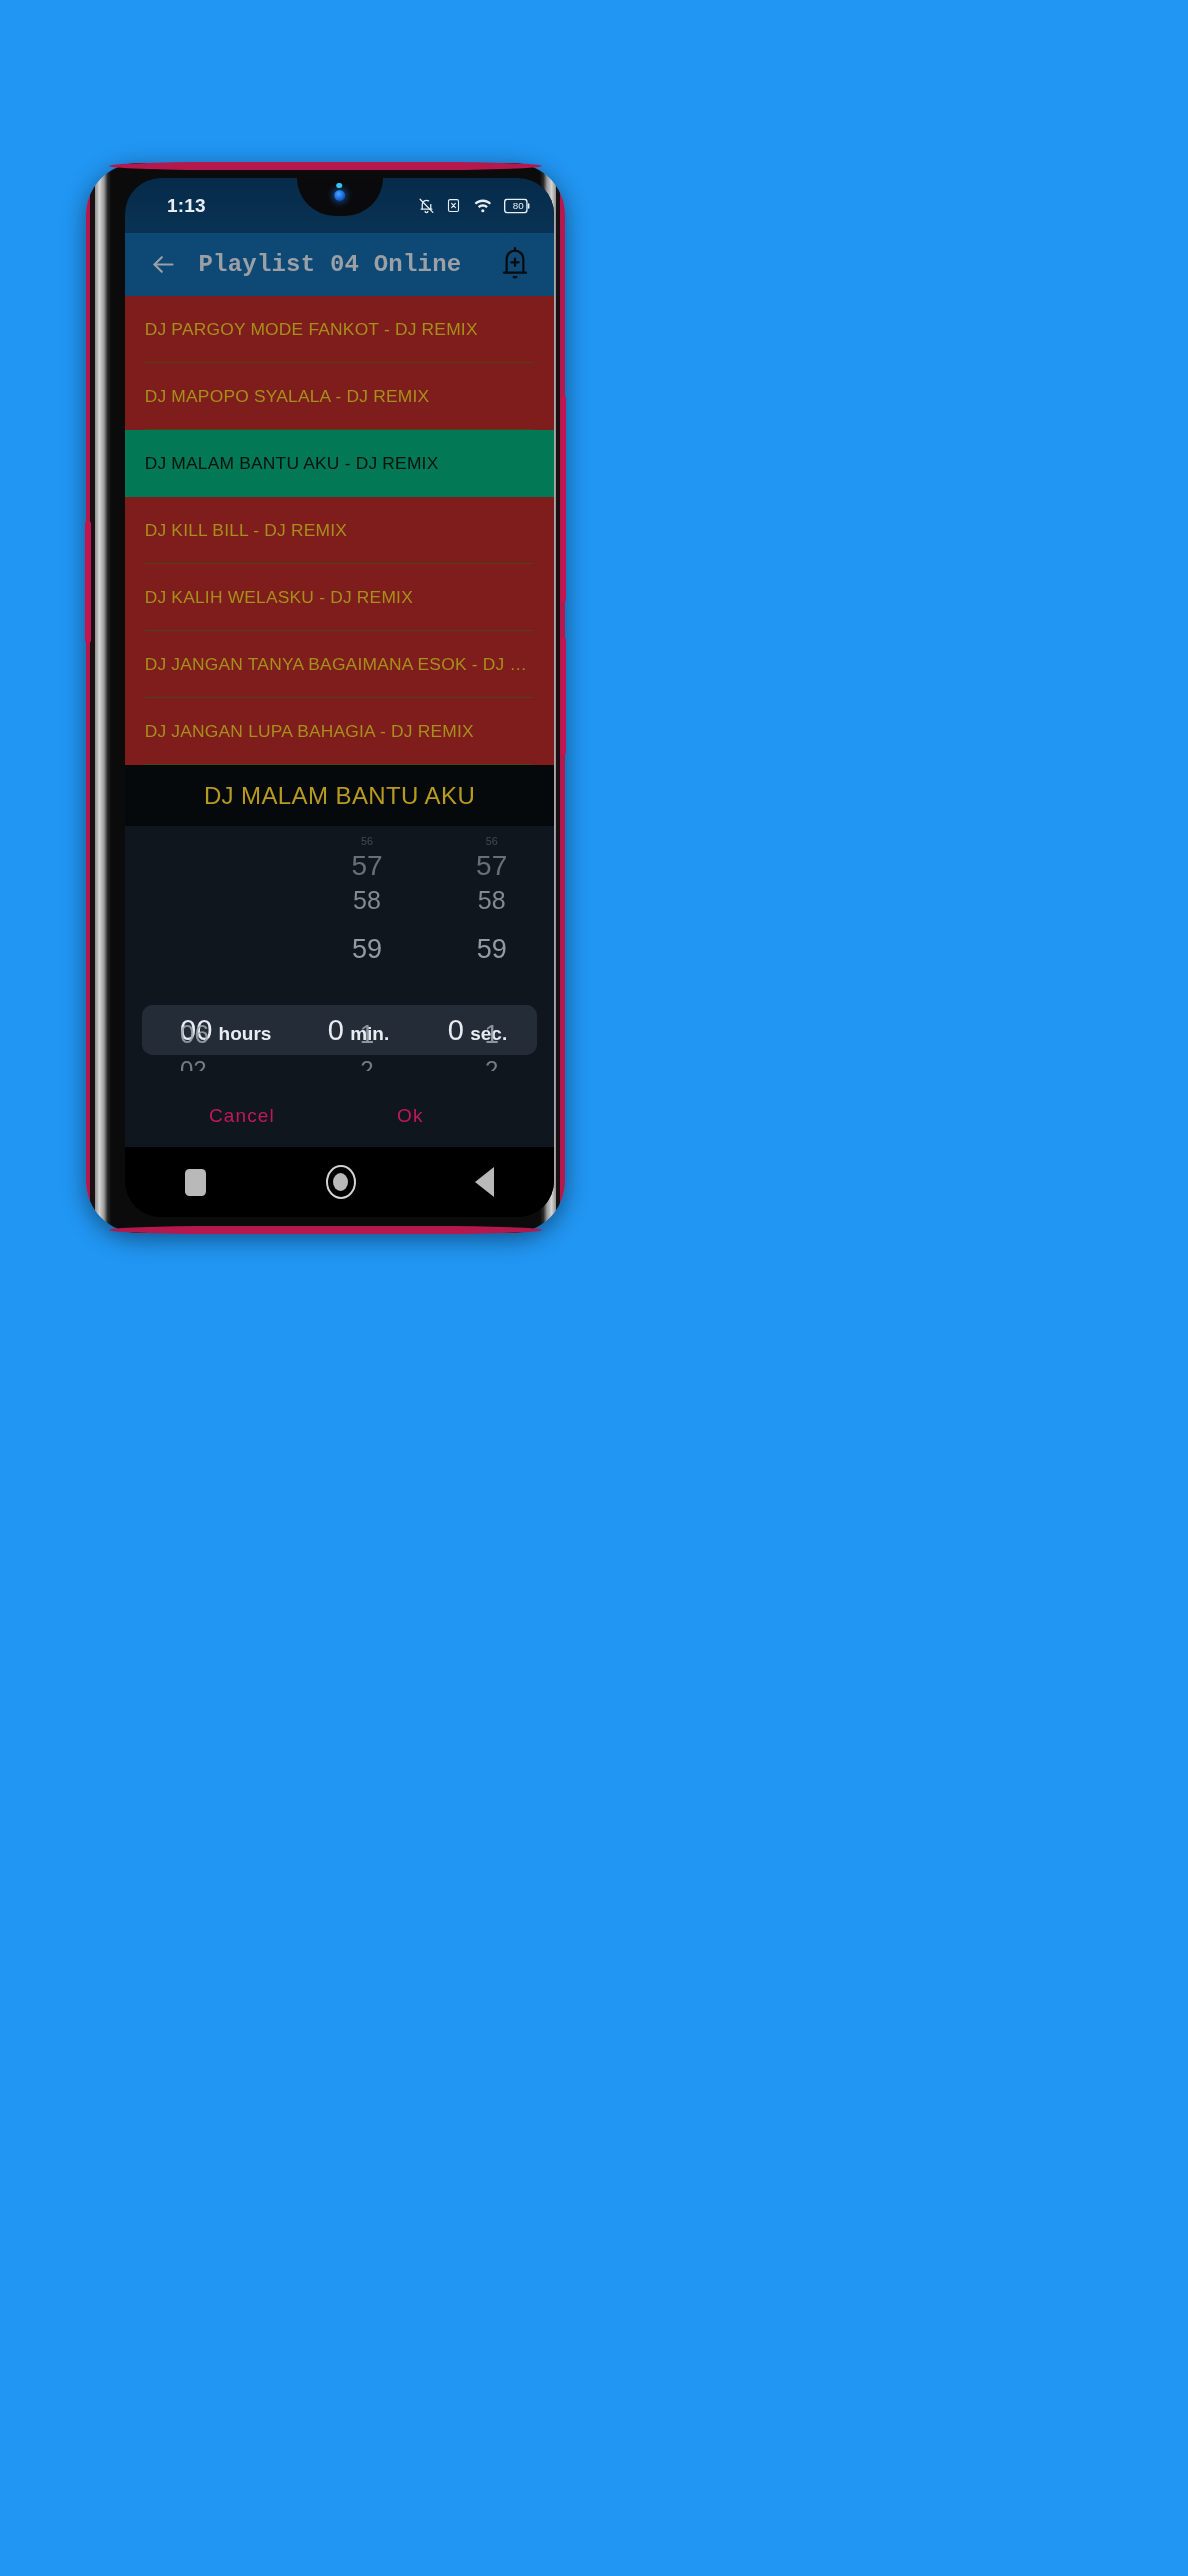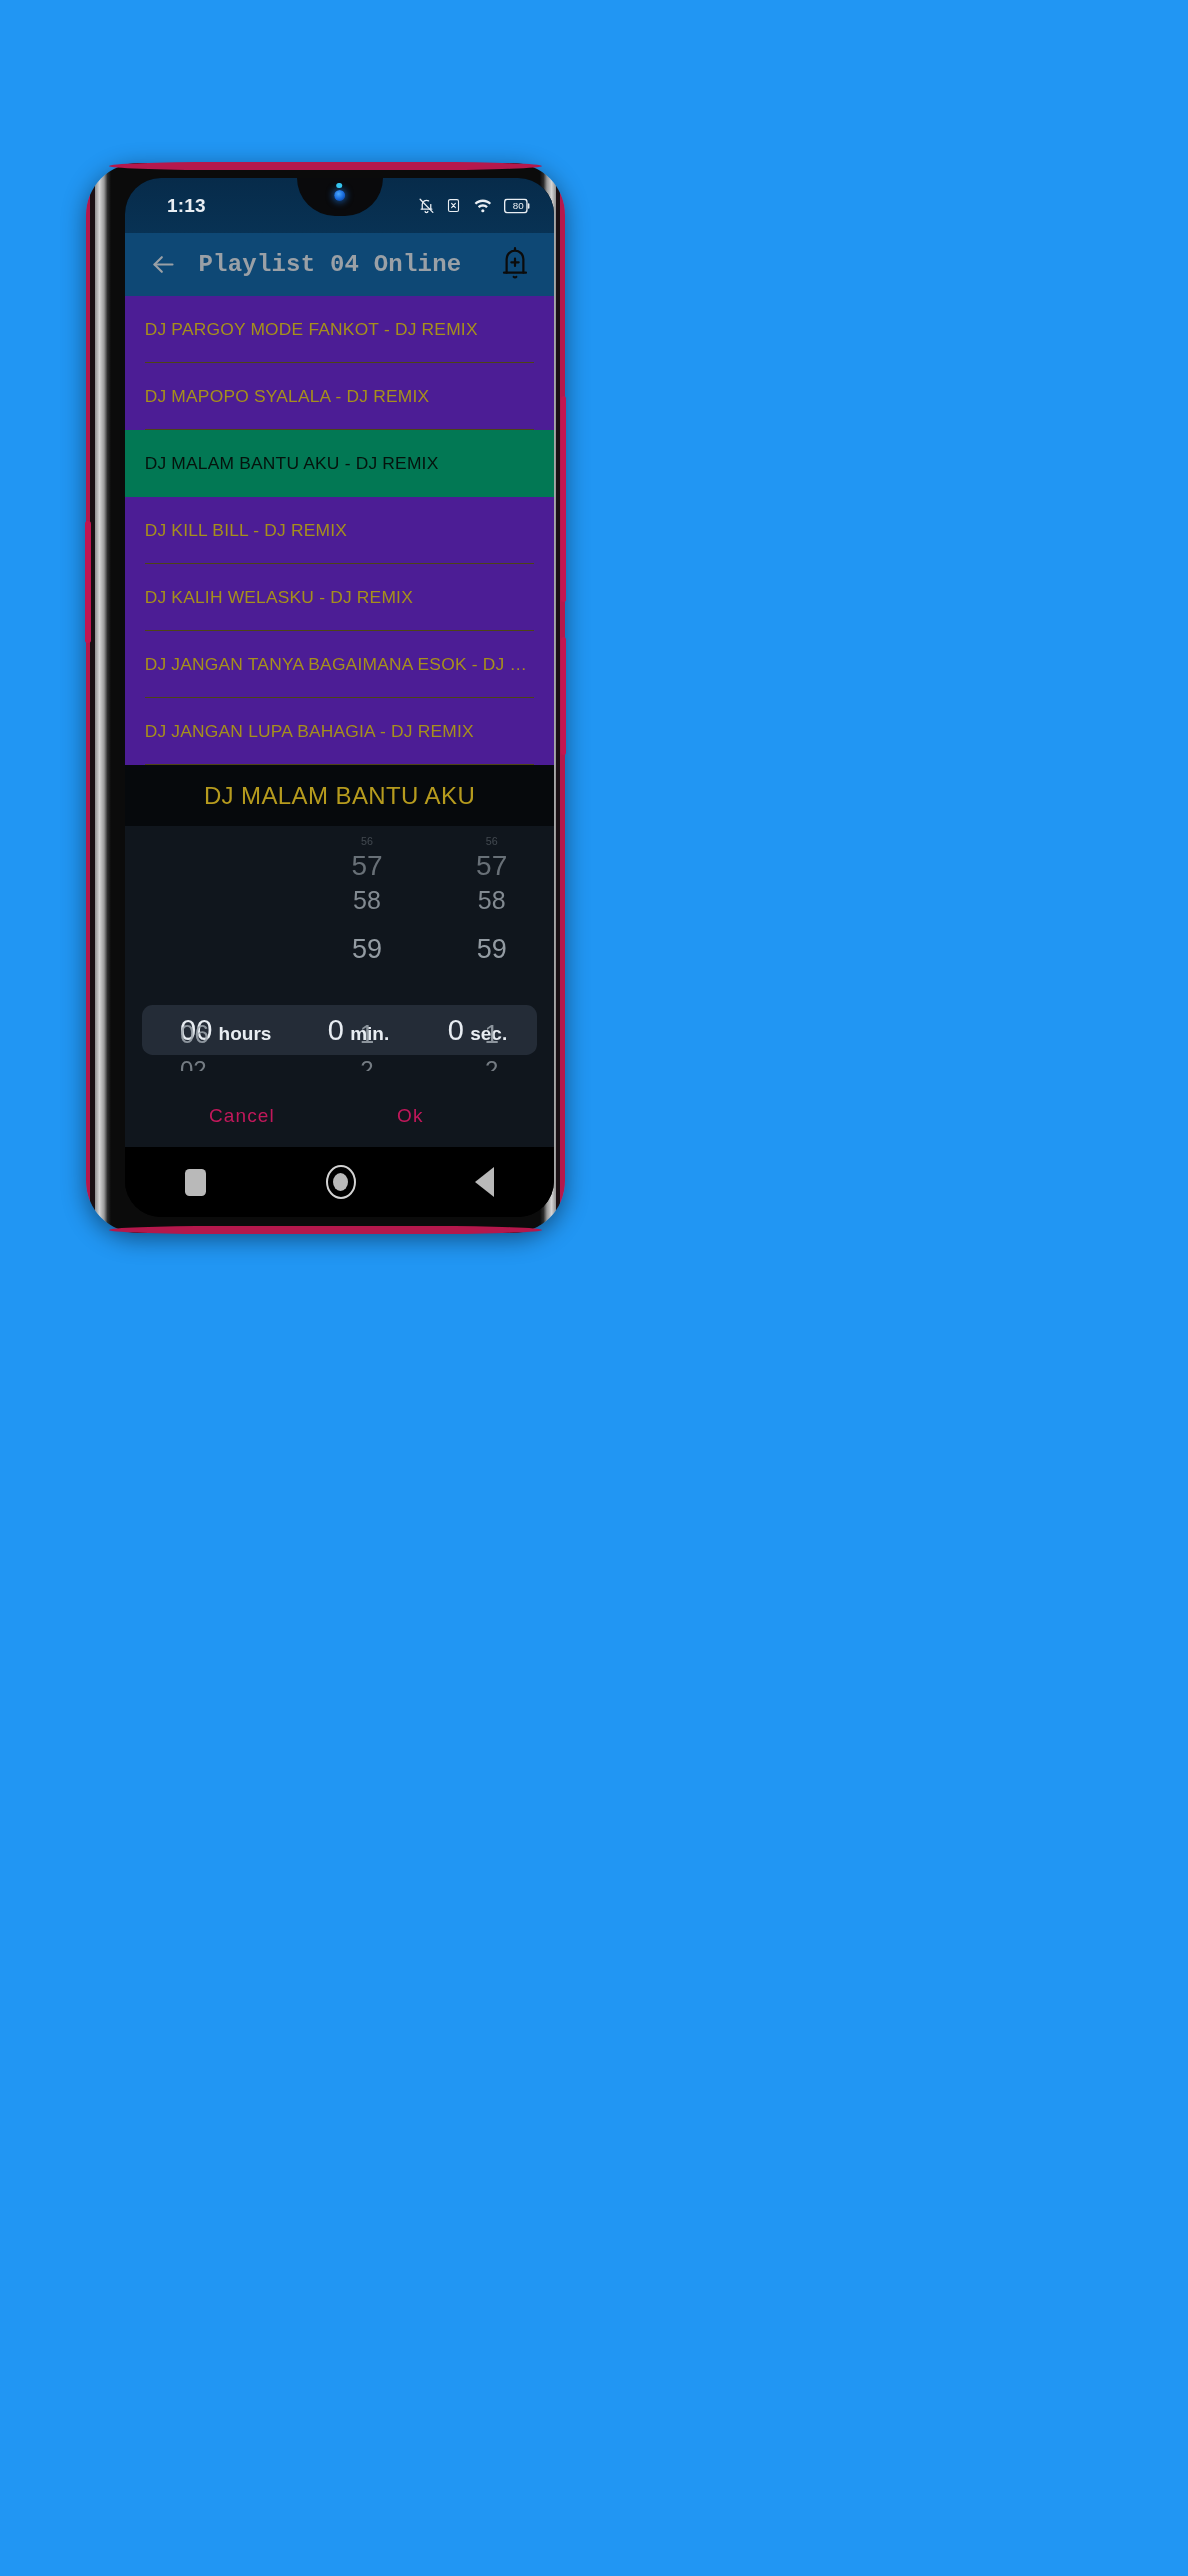--- a/index.html
+++ b/index.html
@@ -92,21 +92,21 @@
     display:flex; align-items:center;
   }
   #back-arrow{ margin-left:25px; width:27px; height:27px; }
   #appbar-title{
     margin-left:21.5px; font-size:24px; font-weight:700;
     color:#9aa0a6; letter-spacing:0.2px;font-family:Liberation Mono, monospace;
   }
   #alarm-add{ position:absolute; right:23px; top:50%; transform:translateY(-50%); }
 
   
-  #songlist{ background:#4c1d95; }
+  #songlist{ background:#7f1d1d; }
   .song-row{
     position:relative; height:67px;
     display:flex; align-items:center;
     padding:0 16px 0 19.7px;
   }
   .song-row .song-label{
     font-size:17.4px; color:#a6901b; letter-spacing:0.2px;
     white-space:nowrap; overflow:hidden; text-overflow:ellipsis;
     width:100%;
   }

